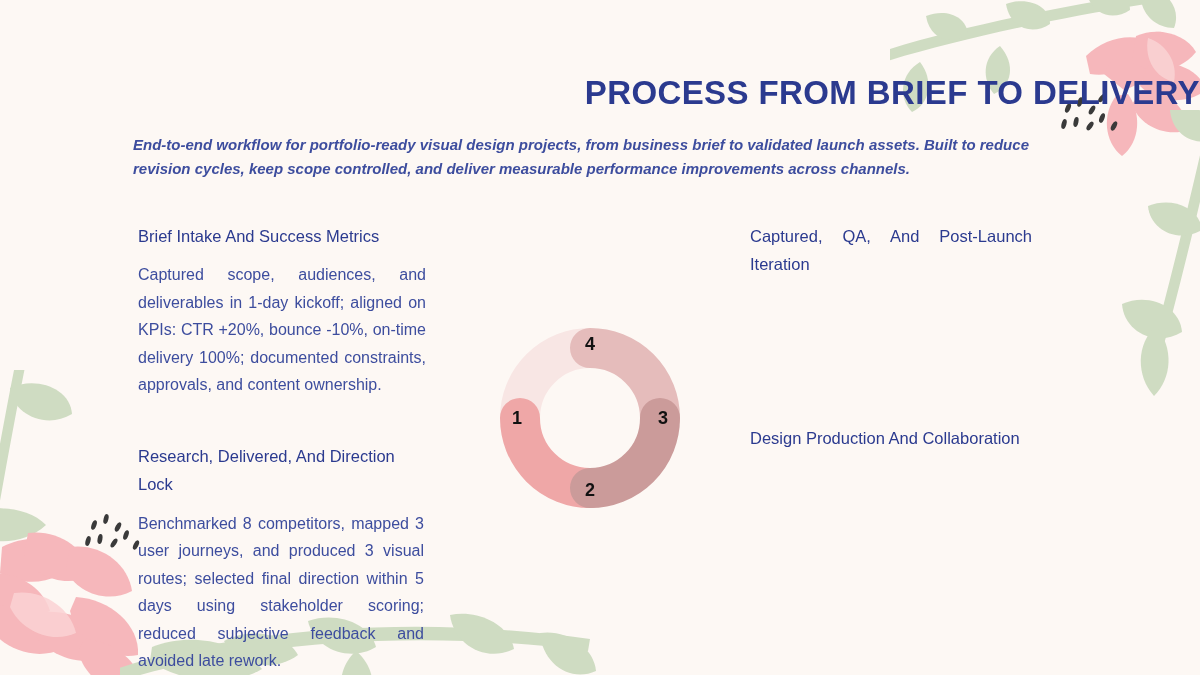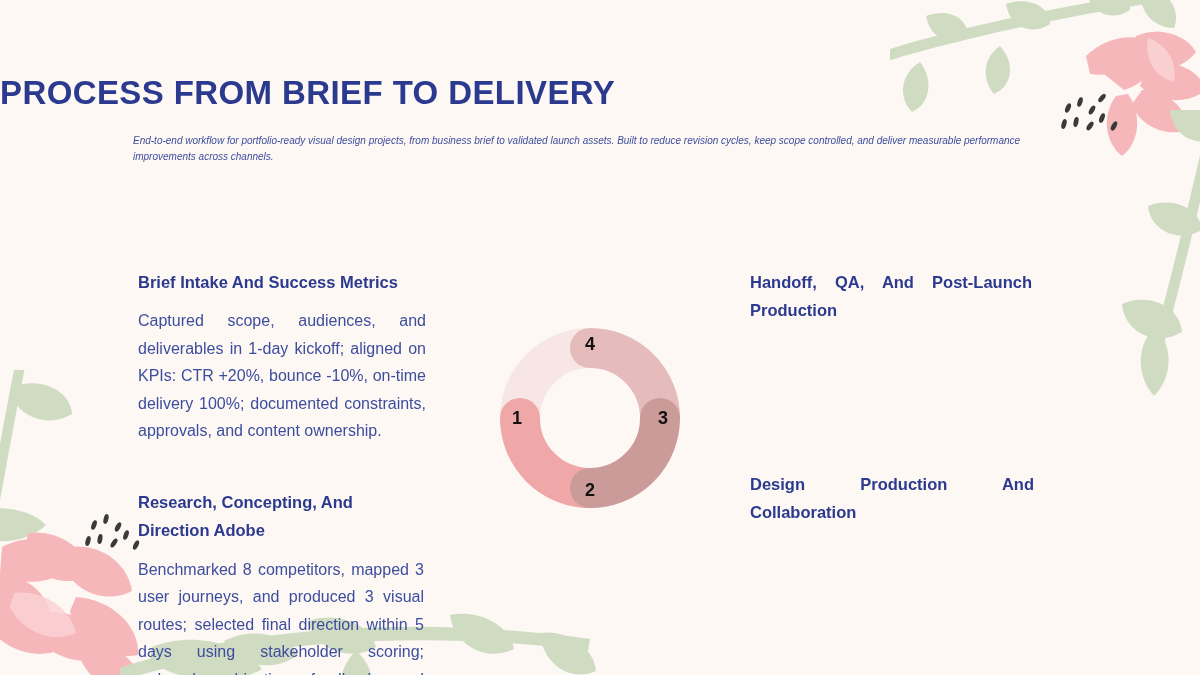--- a/index.html
+++ b/index.html
@@ -25,46 +25,46 @@
   .decor svg { position:absolute; display:block; }
   .d-topright { top:-14px; right:-10px; }
   .d-rightmid { top:110px;  right:-28px; }
   .d-left     { top:370px;  left:-46px; }
   .d-botleft  { bottom:-34px; left:-34px; }
   .d-botmid   { bottom:-40px; left:120px; }
 
   
   .title {
     position:absolute; top:74px; left:0; width:1200px;
-    text-align:left;
+    text-align:right;
     font-size:33px;
     font-weight:bold;
     letter-spacing:0.4px;
     color:#2b3a8f;
     z-index:3;
   }
   .subtitle {
     position:absolute; top:133px; left:133px;
     width:940px;
-    font-size:10px;
+    font-size:15px;
     font-style:italic;
     line-height:1.62;
     color:#3d4d9e;
     z-index:3;
+    font-weight:bold;
   }
 
   
   .block { position:absolute; z-index:3; }
   .block h3 {
     font-size:16.5px;
-    font-weight:bold;
+    font-weight:normal;
     color:#2b3a8f;
     line-height:1.72;
     margin-bottom:11px;
-    margin-top:46px;
   }
   .block p {
     font-size:16px;
     line-height:1.72;
     color:#3d4d9e;
     text-align:justify;
     text-justify:inter-word;
   }
   .b1 { top:222px; left:138px; width:288px; }
   .b2 { top:442px; left:138px; width:286px; }
@@ -198,26 +198,26 @@
 
   <div class="title">PROCESS FROM BRIEF TO DELIVERY</div>
   <div class="subtitle">End-to-end workflow for portfolio-ready visual design projects, from business brief to validated launch assets. Built to reduce revision cycles, keep scope controlled, and deliver measurable performance improvements across channels.</div>
 
   <div class="block b1">
     <h3>Brief Intake And Success Metrics</h3>
     <p>Captured scope, audiences, and deliverables in 1-day kickoff; aligned on KPIs: CTR +20%, bounce -10%, on-time delivery 100%; documented constraints, approvals, and content ownership.</p>
   </div>
 
   <div class="block b2">
-    <h3>Research, Concepting, And Direction Adobe</h3>
+    <h3>Research, Delivered, And Direction Lock</h3>
     <p>Benchmarked 8 competitors, mapped 3 user journeys, and produced 3 visual routes; selected final direction within 5 days using stakeholder scoring; reduced subjective feedback and avoided late rework.</p>
   </div>
 
   <div class="block b3">
-    <h3>Handoff, QA, And Post-Launch Production</h3>
+    <h3>Captured, QA, And Post-Launch Iteration</h3>
   </div>
 
   <div class="block b4">
     <h3>Design Production And Collaboration</h3>
   </div>
 
   <div class="donut-wrap">
     <svg width="240" height="240" viewBox="0 0 240 240">
       <g id="donut-segments" fill="none" stroke-linecap="round">
           <path d="M 50 120.00000000000001 A 70 70 0 0 1 119.99999999999999 50" stroke="#f8e6e4" stroke-width="40" fill="none" stroke-linecap="round"></path>

